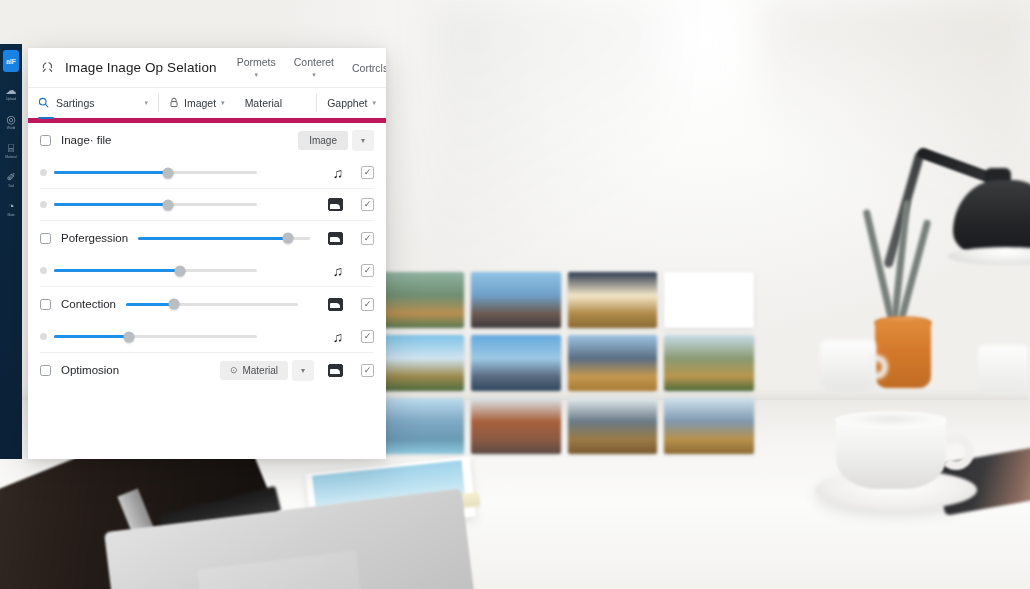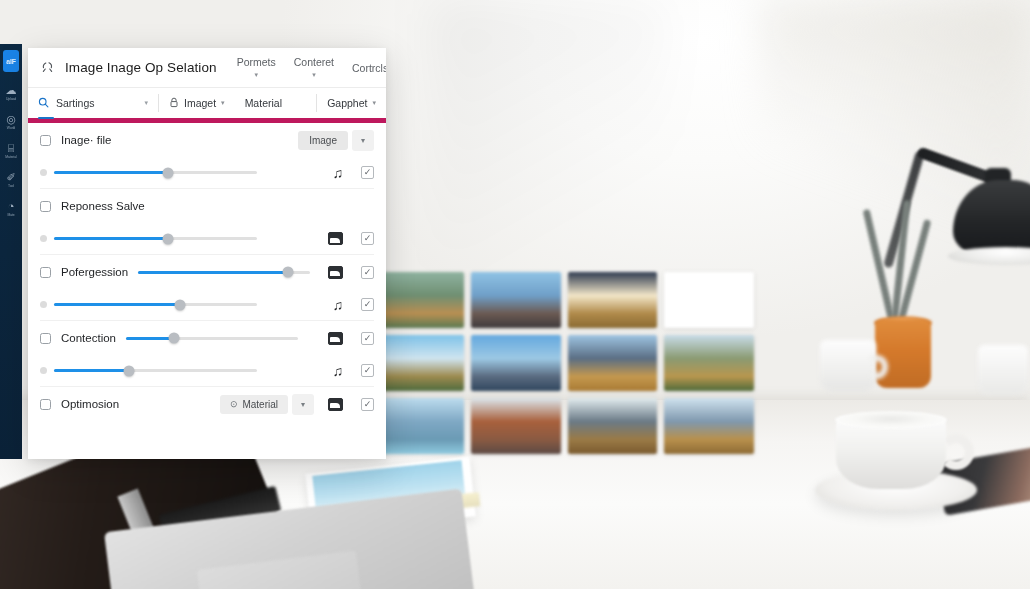--- a/index.html
+++ b/index.html
@@ -509,25 +509,20 @@
             <span class="track"></span>
             <span class="fill" style="width:56%"></span>
             <span class="knob" style="left:56%"></span>
           </span>
           <span class="row-icons">
             <span class="ic-note">♫</span>
             <span class="ic-check">✓</span>
           </span>
         </div>
         <div class="hr"></div>
-        <div class="row head">
-          <span class="cbox"></span>
-          <span class="row-label">Reponess Salve</span>
-          <span class="row-spacer"></span>
-        </div>
         <div class="srow">
           <span class="srow-dot"></span>
           <span class="slider" style="width:203px">
             <span class="track"></span>
             <span class="fill" style="width:56%"></span>
             <span class="knob" style="left:56%"></span>
           </span>
           <span class="row-icons">
             <span class="ic-img filled"></span>
             <span class="ic-check">✓</span>

